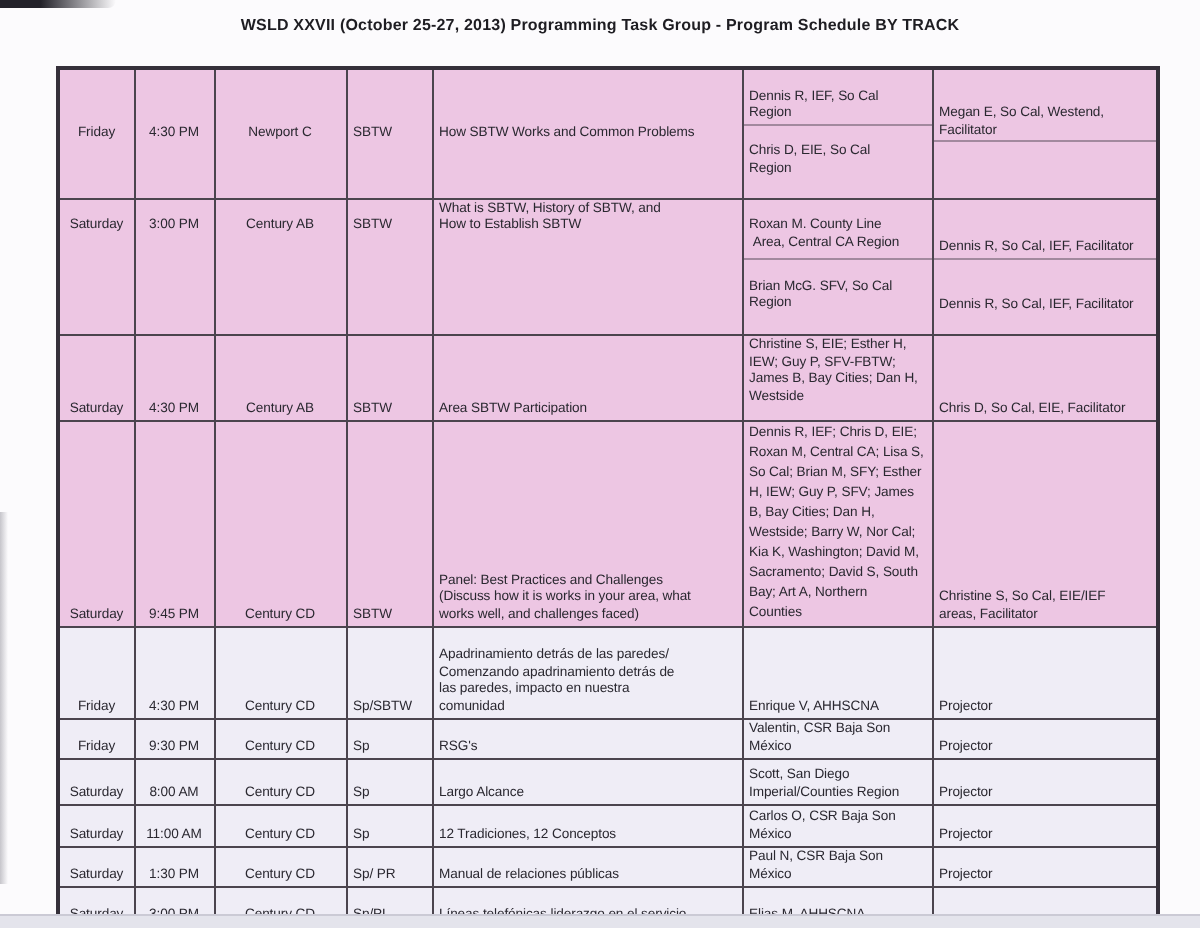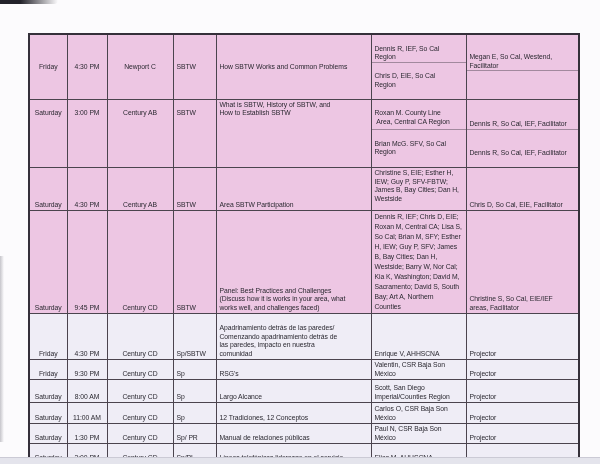--- a/index.html
+++ b/index.html
@@ -56,20 +56,21 @@
   .edge-shadow { position:absolute; left:0; top:256px; width:4px; height:186px;
     background:linear-gradient(to right,#b4b3ba,rgba(180,179,186,0)); opacity:.75; }
   .bottom-band { position:absolute; left:0; bottom:0; width:100%; height:6px;
     background:#e4e4ec; border-top:1px solid #cbcad5; }
 </style>
 </head>
 <body>
 
 <div class="page">
   <div class="corner-mark"></div>
+  <div class="title">WSLD XXVII (October 25-27, 2013) Programming Task Group - Program Schedule BY TRACK</div>
 
   <table class="sched">
     <colgroup>
       <col style="width:38px">
         <col style="width:40px">
         <col style="width:66px">
       <col style="width:43px">
         <col style="width:155px">
         <col style="width:95px">
       <col style="width:113px">

